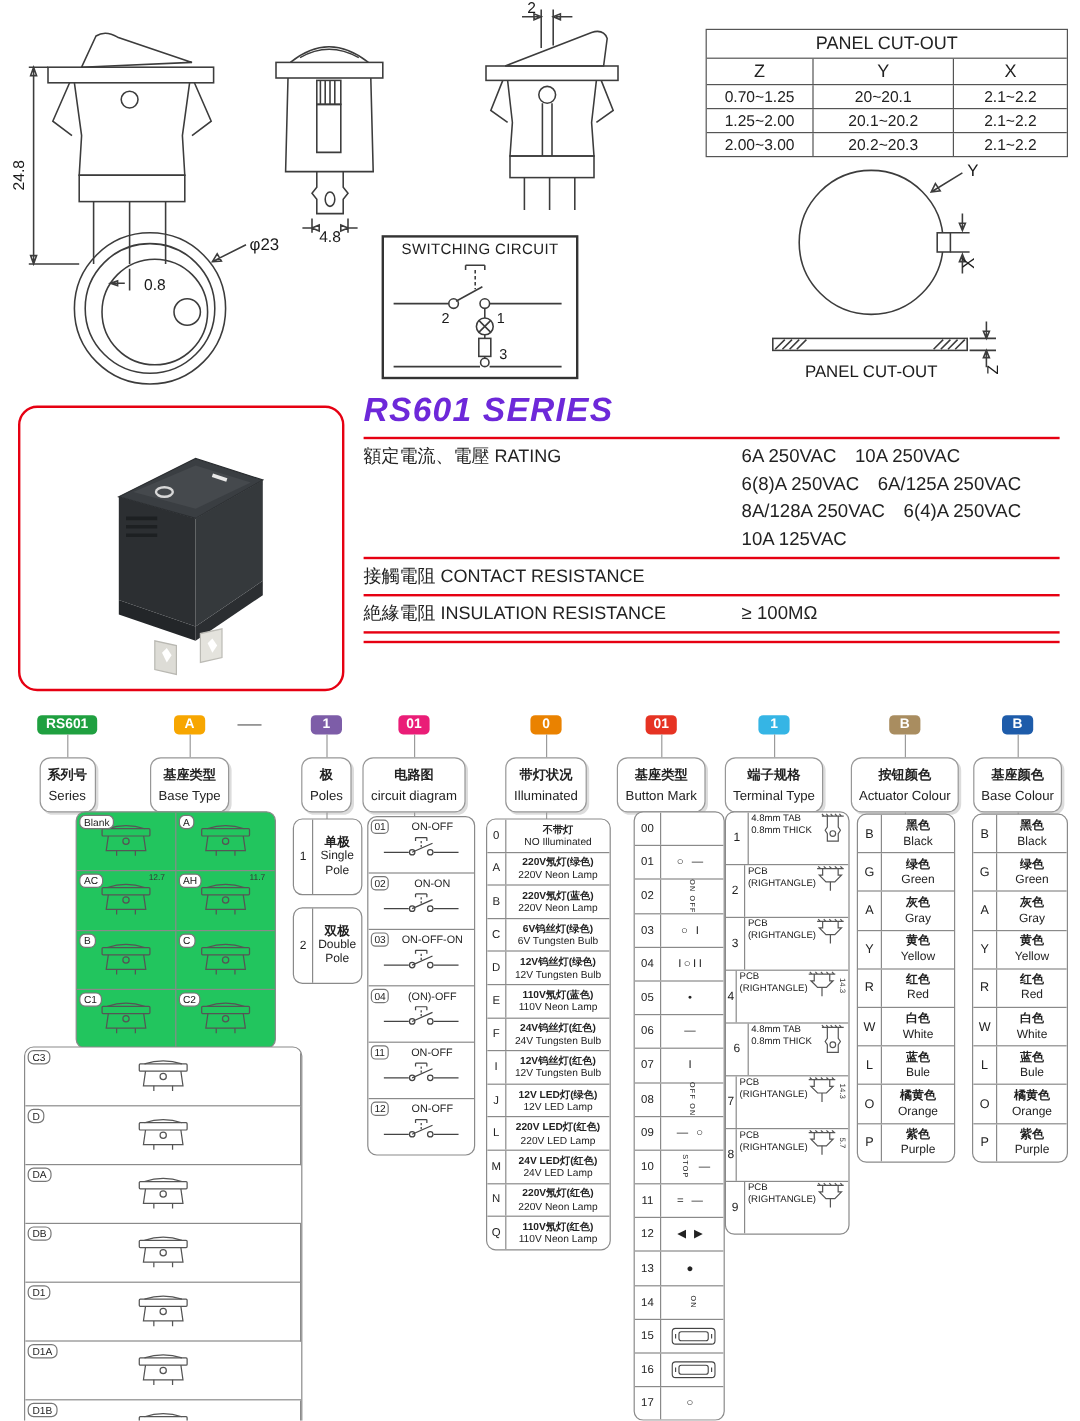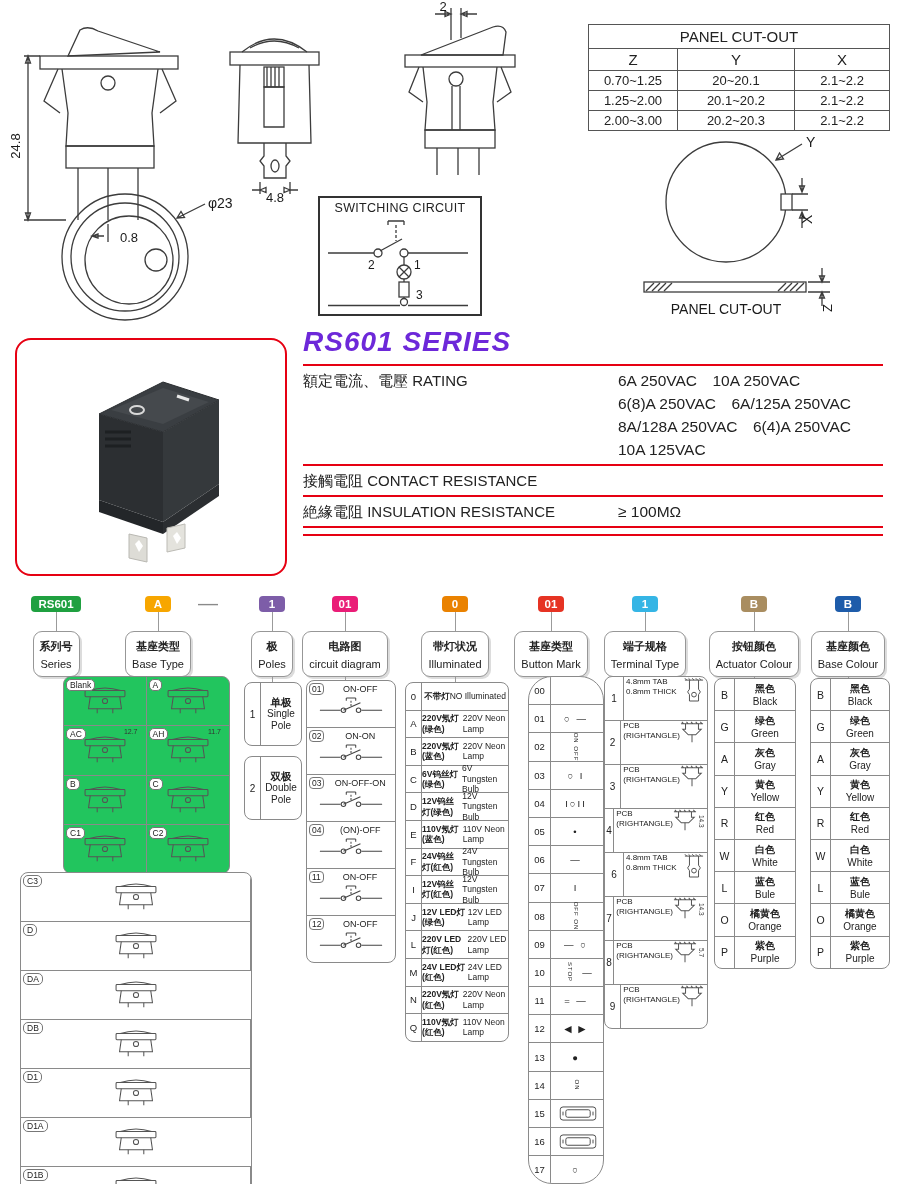--- a/index.html
+++ b/index.html
@@ -54,25 +54,25 @@
   .cc-row:last-child{border-bottom:none;}
   .cc-head{display:flex;align-items:center;padding:1px 2px;}
   .cc-code{border:1px solid #777;border-radius:4px;font-size:8.5px;padding:0 2px;margin-right:3px;background:#fff;}
   .cc-label{font-size:9px;flex:1;text-align:center;}
   .cc-schem{stroke:#444;fill:none;stroke-width:1.1px;}
   
   #illum{left:405px;top:682px;width:102px;overflow:hidden;}
   .il-row{height:26.6px;display:flex;border-bottom:1px solid #8a8a8a;}
   .il-row:last-child{border-bottom:none;}
   .il-code{width:15px;border-right:1px solid #8a8a8a;display:flex;align-items:center;justify-content:center;font-size:9.5px;}
-  .il-text{flex:1;display:flex;flex-direction:row;align-items:center;justify-content:center;line-height:10.5px;}
+  .il-text{flex:1;display:flex;flex-direction:column;align-items:center;justify-content:center;line-height:10.5px;}
   .il-text .zh{font-size:8.5px;}
   .il-text .en{font-size:8.5px;}
   
-  #bmarks{left:528px;top:676px;width:74px;overflow:hidden;border-radius:24px;}
+  #bmarks{left:528px;top:676px;width:74px;overflow:hidden;}
   .bm-row{height:27.2px;display:flex;border-bottom:1px solid #8a8a8a;}
   .bm-row:last-child{border-bottom:none;}
   .bm-code{width:21px;border-right:1px solid #8a8a8a;display:flex;align-items:center;justify-content:center;font-size:9.5px;}
   .bm-mark{flex:1;display:flex;align-items:center;justify-content:center;font-size:9.5px;letter-spacing:2px;}
   .bm-main{white-space:nowrap;}
   .bm-extra{margin-left:2px;}
   .bm-sw{display:none;stroke:#444;fill:none;stroke-width:1px;}
   .bm-row[data-variant="rot"] .bm-main{display:inline-block;transform:rotate(90deg);font-size:6px;letter-spacing:1px;}
   .bm-row[data-variant="switch"] .bm-sw{display:inline;}
   

